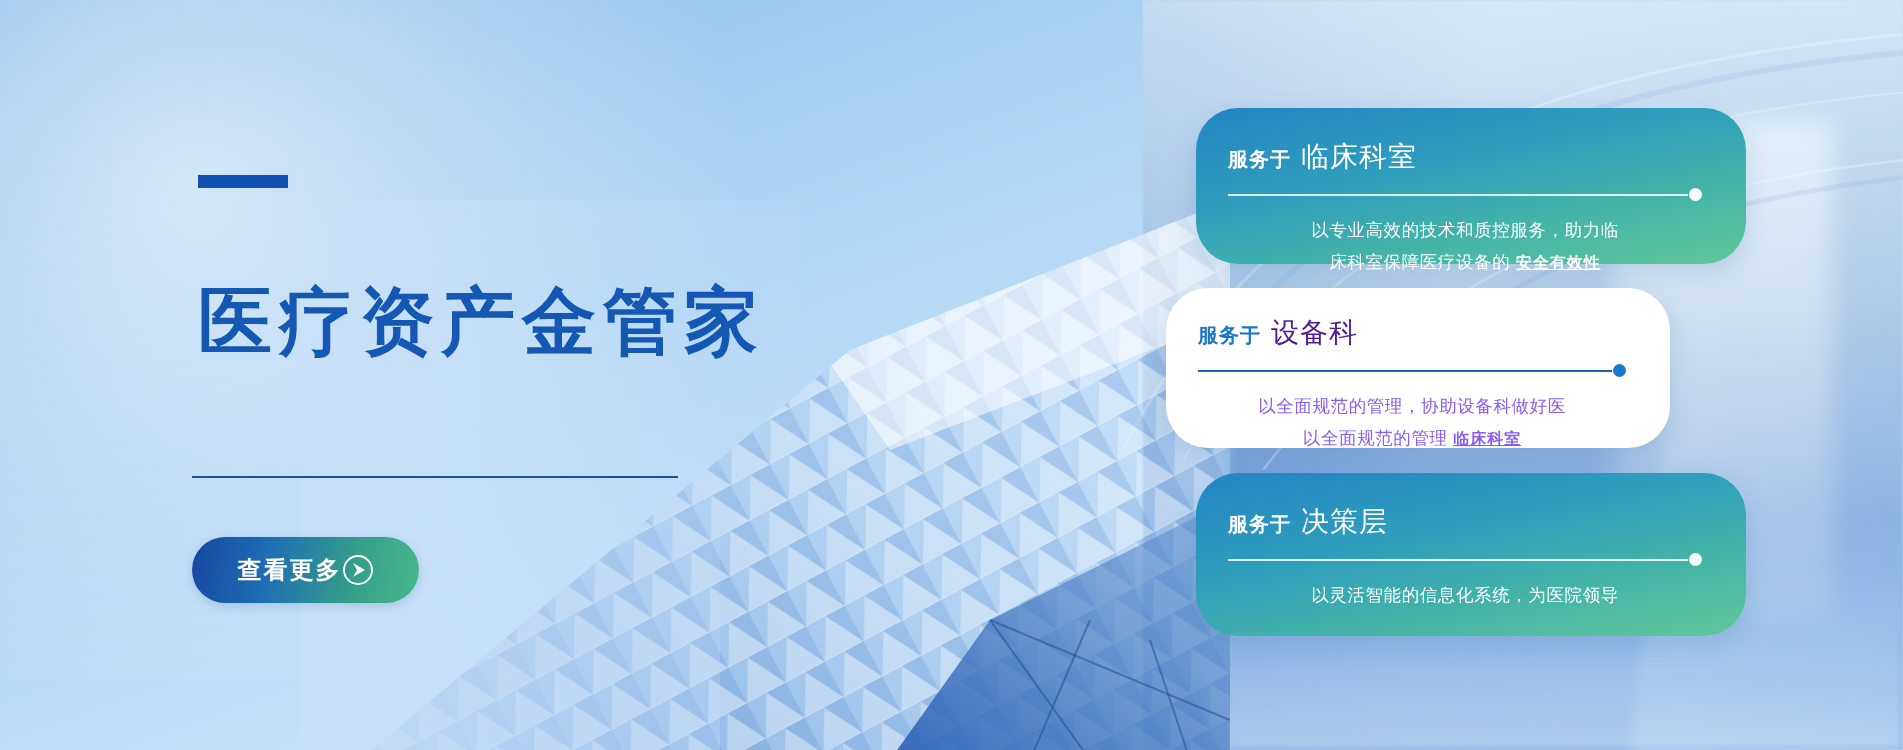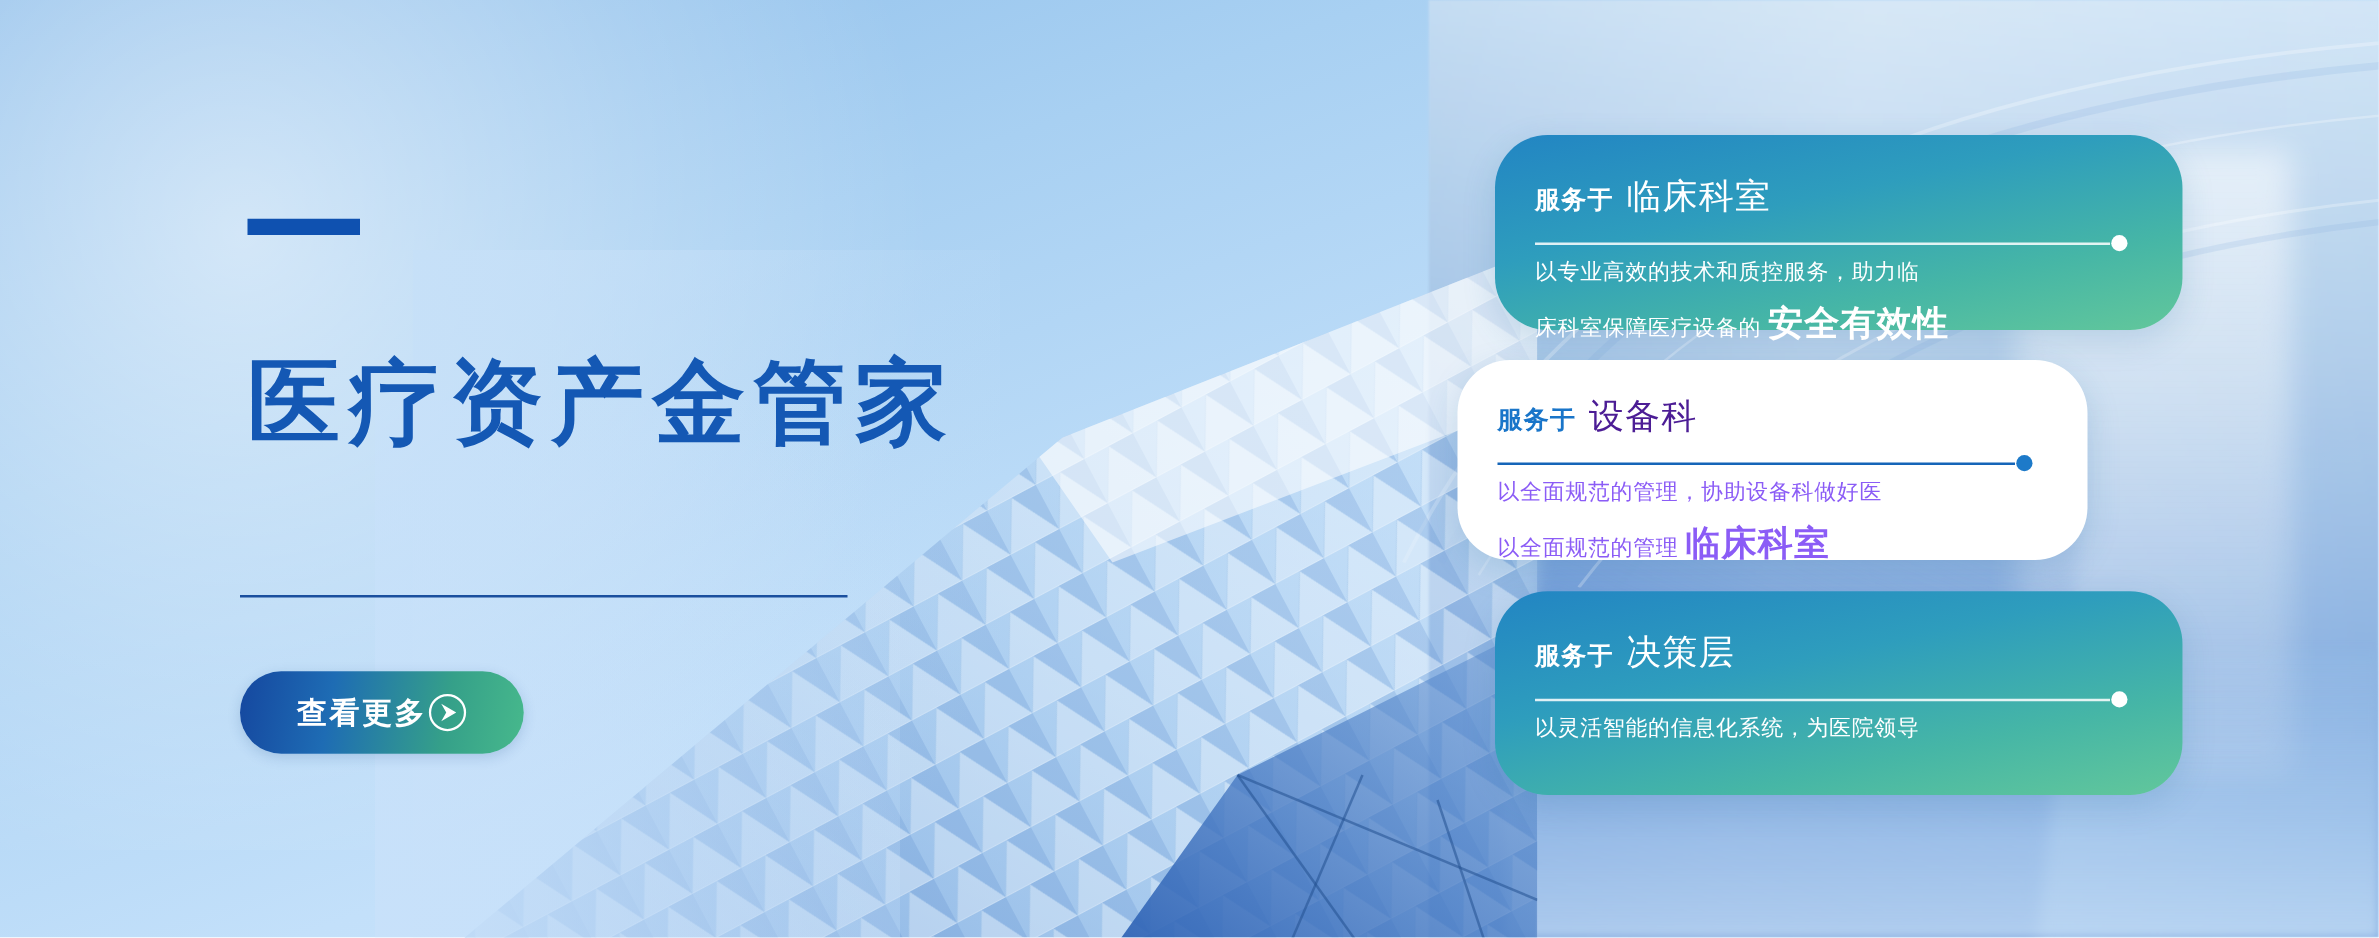--- a/index.html
+++ b/index.html
@@ -174,28 +174,31 @@
     height: 1.5px;
   }
   .card-rule .dot {
     position: absolute;
     right: 0; top: 0;
     width: 13px; height: 13px;
     border-radius: 50%;
   }
 
   .card-desc {
+    margin-top: 13px;
     font-size: 17.5px;
     line-height: 1.82;
     letter-spacing: .6px;
+    text-align: center;
   }
   .card-desc .strong {
-    font-size: 28px;
+    font-size: 16px;
     font-weight: 700;
     letter-spacing: 1px;
+    text-decoration: underline;
   }
 
   
   .card-grad .card-head-pre,
   .card-grad .card-head-main,
   .card-grad .card-desc { color: #ffffff; }
   .card-grad .card-rule .line { background: rgba(255,255,255,.85); }
   .card-grad .card-rule .dot { background: #ffffff; }
 
   

